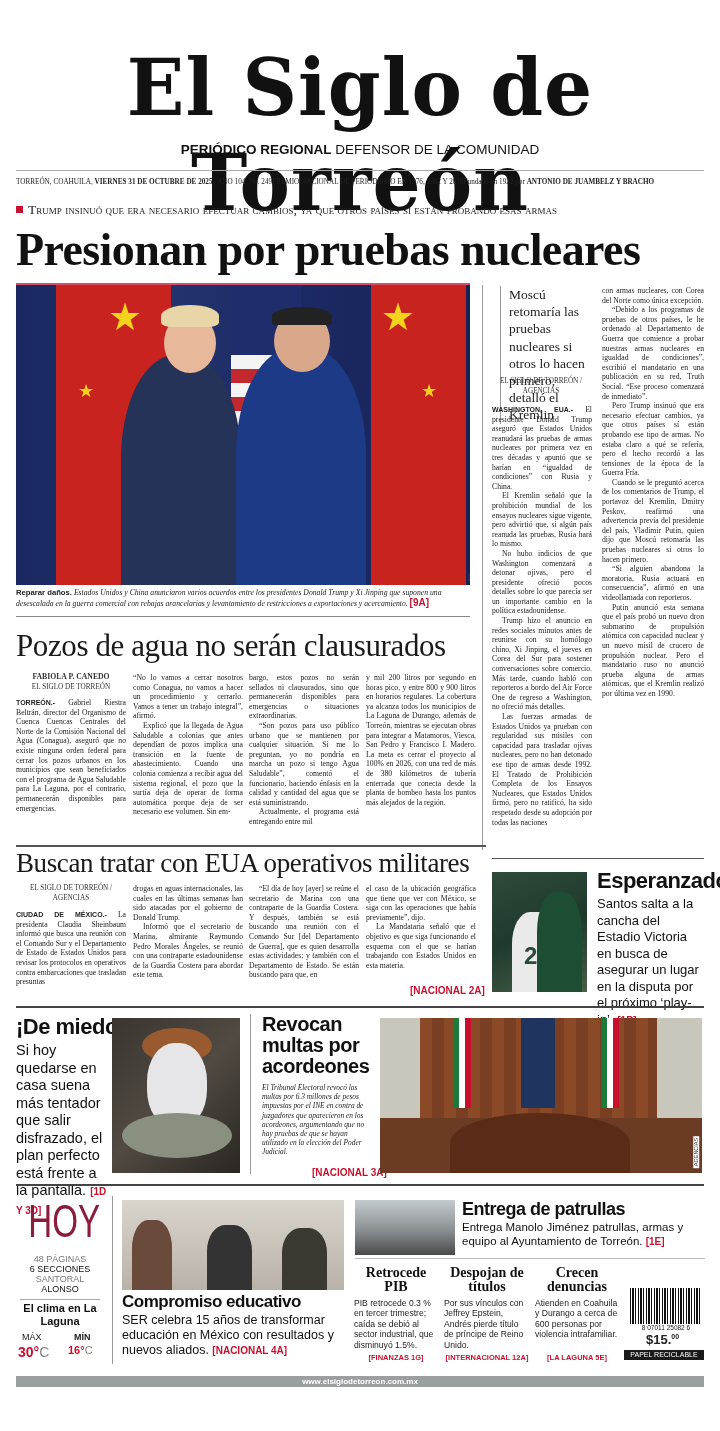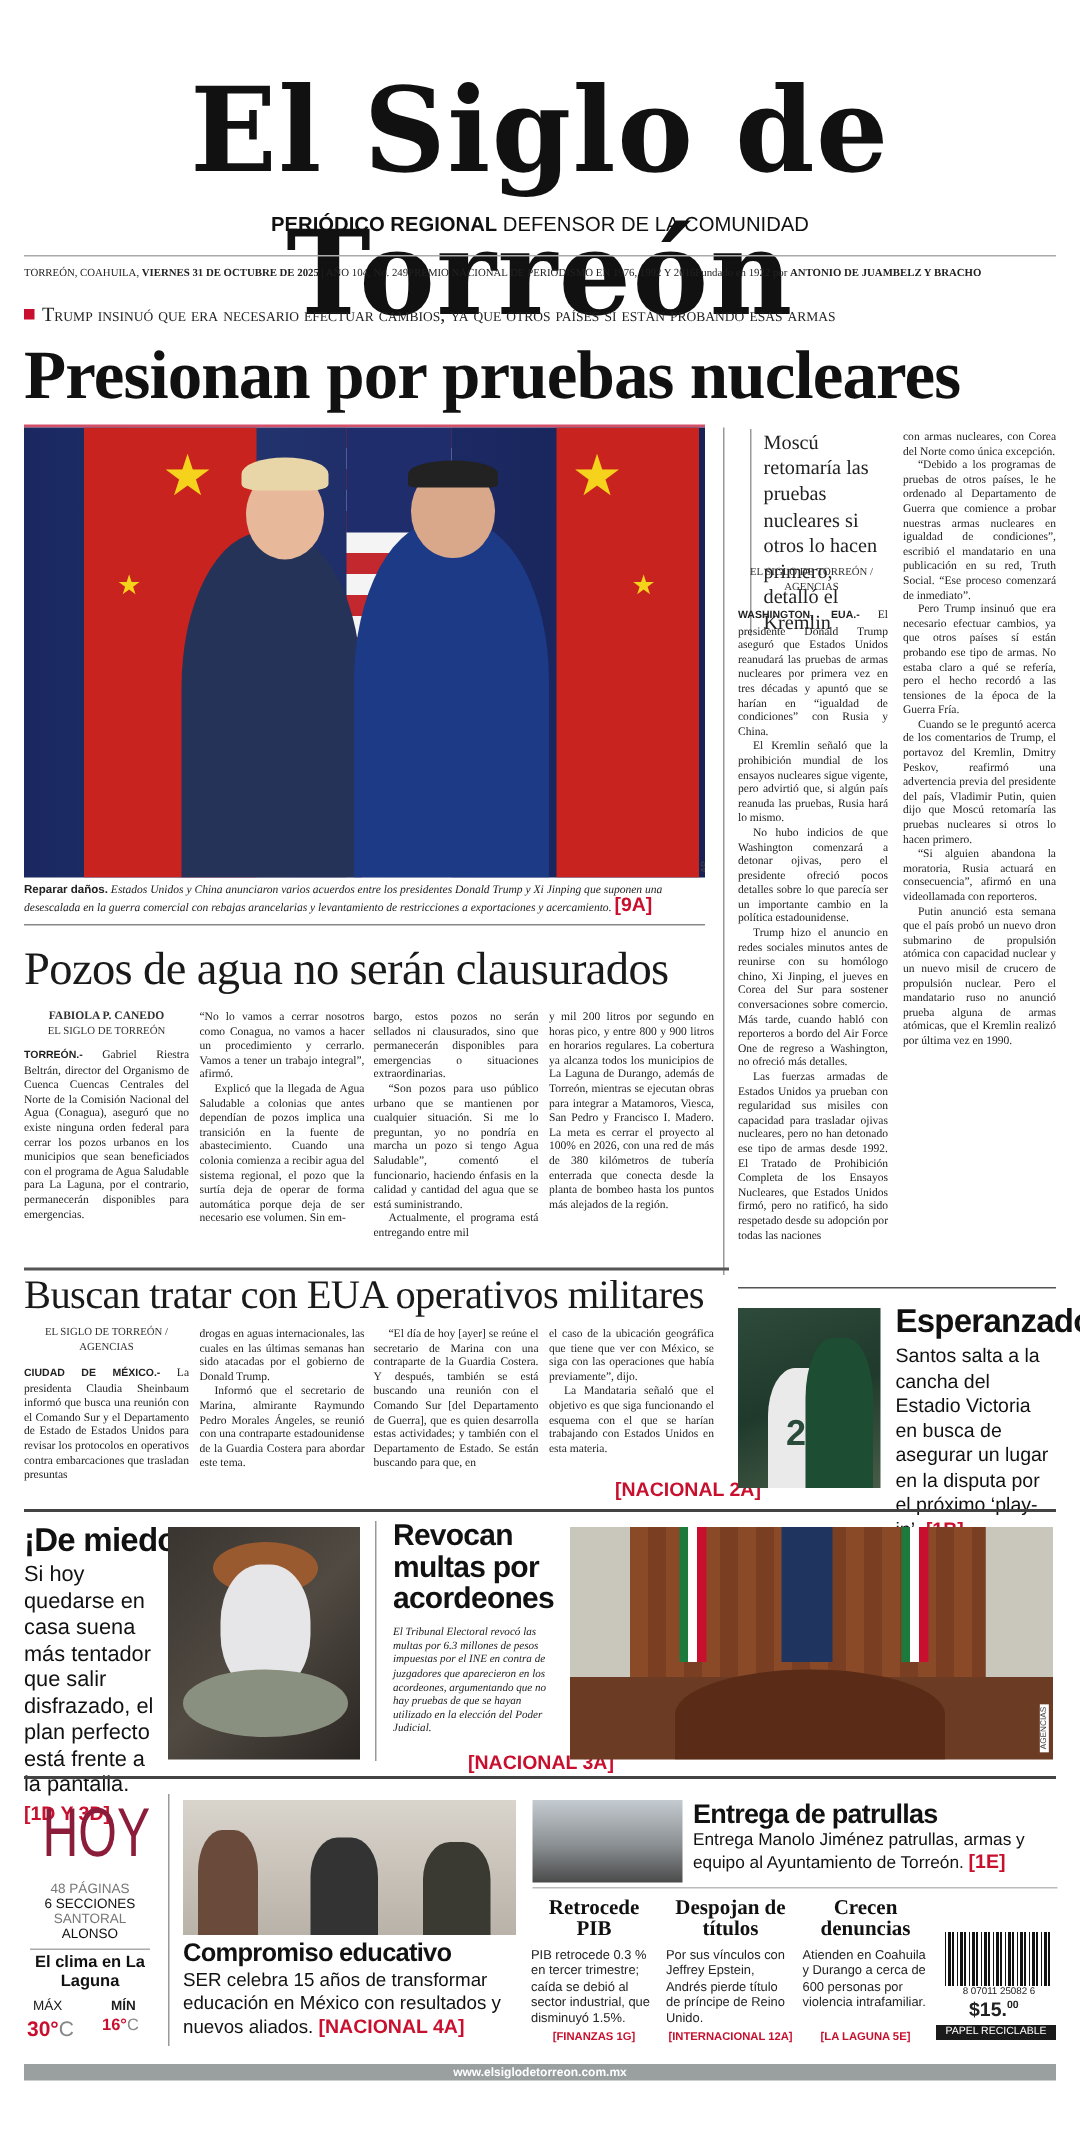--- a/index.html
+++ b/index.html
@@ -17,21 +17,21 @@
 .photo{overflow:hidden}
 .mainphoto{left:16px;top:285px;width:454px;height:300px;background:linear-gradient(90deg,#1a2760 0%,#23346e 30%,#1c2a64 60%,#172155 100%)}
 .flag-cn{position:absolute;top:0;height:300px;background:#c9231f}
 .flag-cn .star{position:absolute;color:#f5d21c;font-family:"DejaVu Sans",sans-serif}
 .flag-us{position:absolute;left:215px;top:0;width:70px;height:300px;background:repeating-linear-gradient(180deg,#c2282e 0 14px,#f4f4f4 14px 28px)}
 .flag-us .canton{position:absolute;left:0;top:0;width:70px;height:70px;background:#1f2d6d}
 .person{position:absolute;bottom:0;border-radius:45% 45% 0 0}
 .head{position:absolute;border-radius:50%}
 .caption{left:16px;top:588px;width:454px;font-family:"Liberation Serif",serif;font-style:italic;font-size:7.7px;line-height:9.5px;color:#222}
 .caption b{font-family:"Liberation Sans",sans-serif;font-style:normal;font-weight:bold}
-.ref{font-family:"Liberation Sans",sans-serif;font-style:normal;font-weight:bold;color:#c8102e;font-size:13px}
+.ref{font-family:"Liberation Sans",sans-serif;font-style:normal;font-weight:bold;color:#c8102e;font-size:10px}
 .vline{width:1px;background:#999}
 .deck{left:500px;top:286px;width:90px;font-family:"Liberation Serif",serif;font-size:13.5px;line-height:17.2px;color:#222;border-left:1px solid #999;padding-left:8px}
 .byline{font-family:"Liberation Serif",serif;font-size:7.2px;text-align:center;color:#333;line-height:9.5px}
 .col{font-family:"Liberation Serif",serif;font-size:7.7px;line-height:9.6px;color:#222;text-align:justify;hyphens:auto}
 .col p{text-indent:10px}
 .col p.first{text-indent:0}
 .place{font-family:"Liberation Sans",sans-serif;font-weight:bold;font-size:7px}
 .sechead{font-family:"Liberation Serif",serif;font-size:31px;color:#1a1a1a;letter-spacing:-0.4px;white-space:nowrap}
 .sans{font-family:"Liberation Sans",sans-serif}
 .bigsans{font-family:"Liberation Sans",sans-serif;font-weight:bold;color:#111;letter-spacing:-0.5px}

